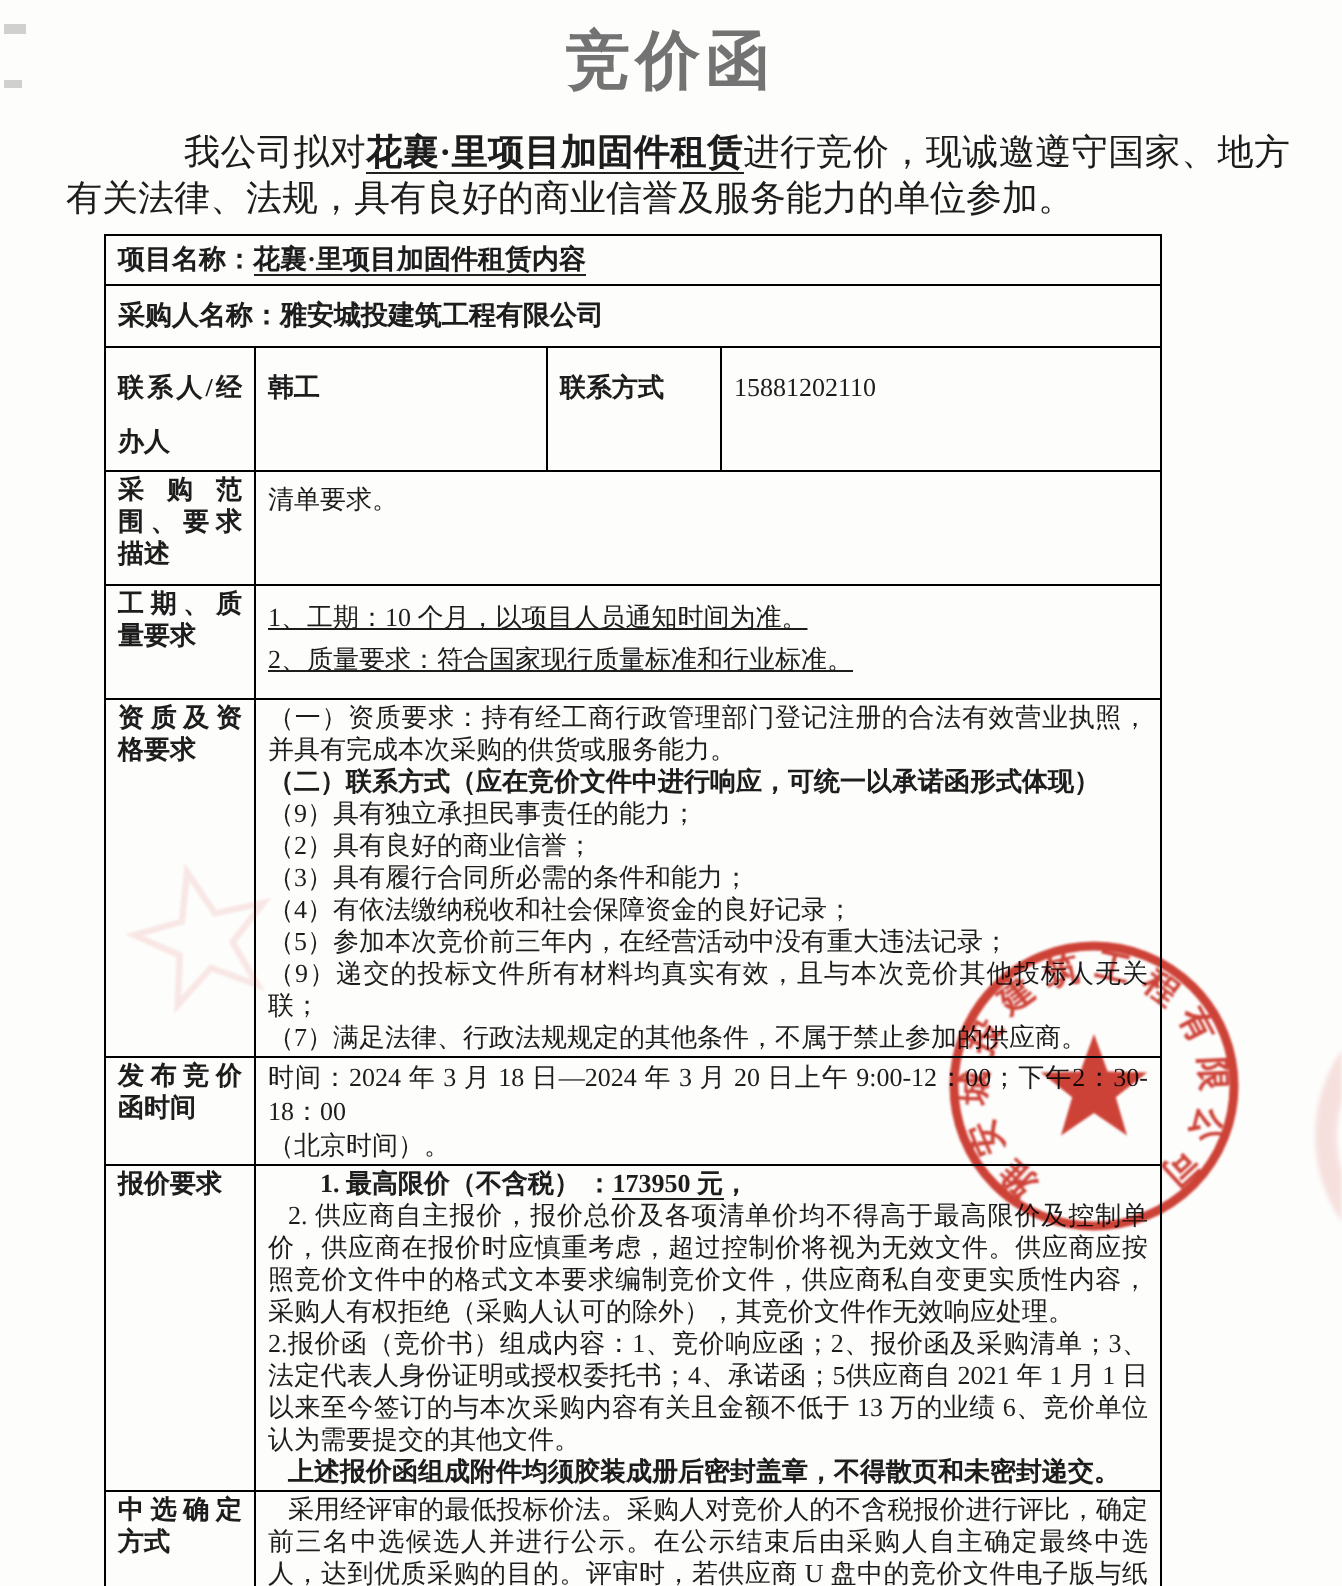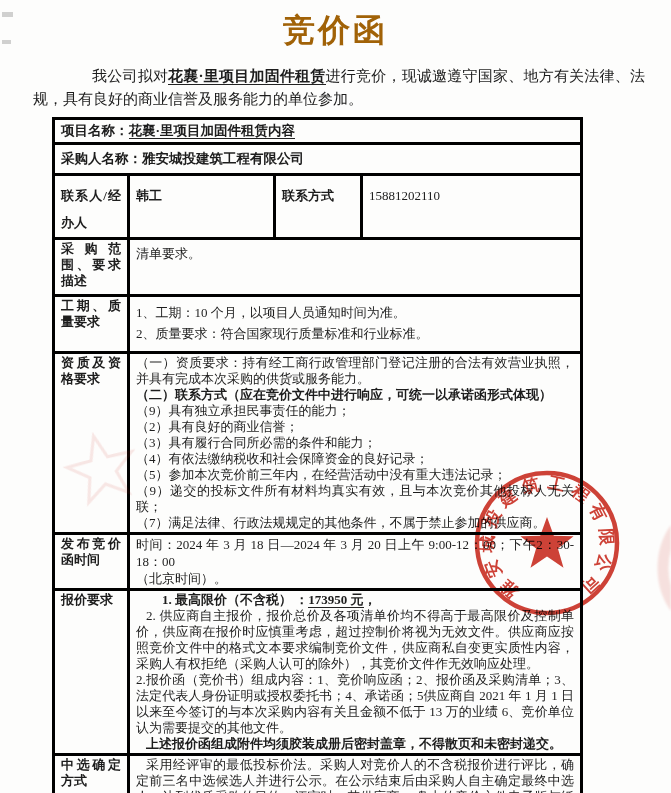--- a/index.html
+++ b/index.html
@@ -1,39 +1,39 @@
 <!DOCTYPE html>
 <html><head>
 <meta charset="utf-8">
 <style>
   html,body{margin:0;padding:0;background:#e8e8e8;}
   .page{position:relative;width:671px;height:793px;background:#fdfdfc;overflow:hidden;
         font-family:"Liberation Serif","DejaVu Serif",serif;color:#1d1d1d;}
   h1.title{margin:11px 0 16px;text-align:center;font-size:32px;line-height:38px;
-           letter-spacing:3px;font-weight:bold;color:#a16207;}
-  p.intro{margin:9px 26px 0 33px;font-size:15px;line-height:23px;text-align:justify;
+           letter-spacing:3px;font-weight:bold;color:#737373;}
+  p.intro{margin:9px 26px 0 33px;font-size:18px;line-height:23px;text-align:justify;
           text-indent:59px;}
   .u{border-bottom:1px solid #222;padding-bottom:0px;}
   .b{font-weight:bold;}
   table.doc{border-collapse:collapse;table-layout:fixed;width:528px;margin:6px 0 0 52px;}
-  table.doc td{border:3px solid #000000;font-size:13px;line-height:16px;
+  table.doc td{border:1px solid #000000;font-size:13px;line-height:16px;
                padding:1px 6px;vertical-align:top;text-align:justify;overflow:hidden;}
   col.c1{width:75px;} col.c2{width:146px;} col.c3{width:87px;} col.c4{width:220px;}
   tr.r1{height:25px;} tr.r2{height:31px;} tr.r3{height:57px;} tr.r4{height:28px;}
   tr.r5{height:57px;} tr.r6{height:57px;} tr.r7{height:158px;} tr.r8{height:36px;}
   tr.r9{height:161px;} tr.r10{height:64px;}
   td.lab{font-weight:bold;font-size:13.5px;line-height:27px;vertical-align:middle;
          text-align:justify;padding:1px 3px;}
   td.lab-c{text-align:center;}
   tr.r3 td{vertical-align:top;line-height:27px;padding-top:6px;}
   tr.r3 td.lab{vertical-align:top;}
   tr.r1 td,tr.r2 td{vertical-align:middle;font-size:13.5px;}
   tr.r4 td{vertical-align:middle;}
   tr.r5 td.val{padding-top:6px;}
-  tr.r6 td.val{padding-top:5px;line-height:21px;}
+  tr.r6 td.val{padding-top:5px;line-height:21px;text-decoration:underline;}
   tr.r8 td.val{line-height:17px;vertical-align:middle;}
   .ind2{text-indent:26px;} .ind1{text-indent:10px;} .ind08{text-indent:10px;}
   .seal{position:absolute;left:467px;top:463px;opacity:.88;filter:blur(.4px);
         mix-blend-mode:multiply;pointer-events:none;}
   .wm-star{position:absolute;left:52px;top:420px;opacity:.10;filter:blur(.6px);
            transform:rotate(-14deg);pointer-events:none;}
   .bleed-arc{position:absolute;left:621px;top:488px;opacity:.13;filter:blur(1px);
              pointer-events:none;}
   .scan-mark{position:absolute;background:#9a9a9a;opacity:.45;}
 </style>

